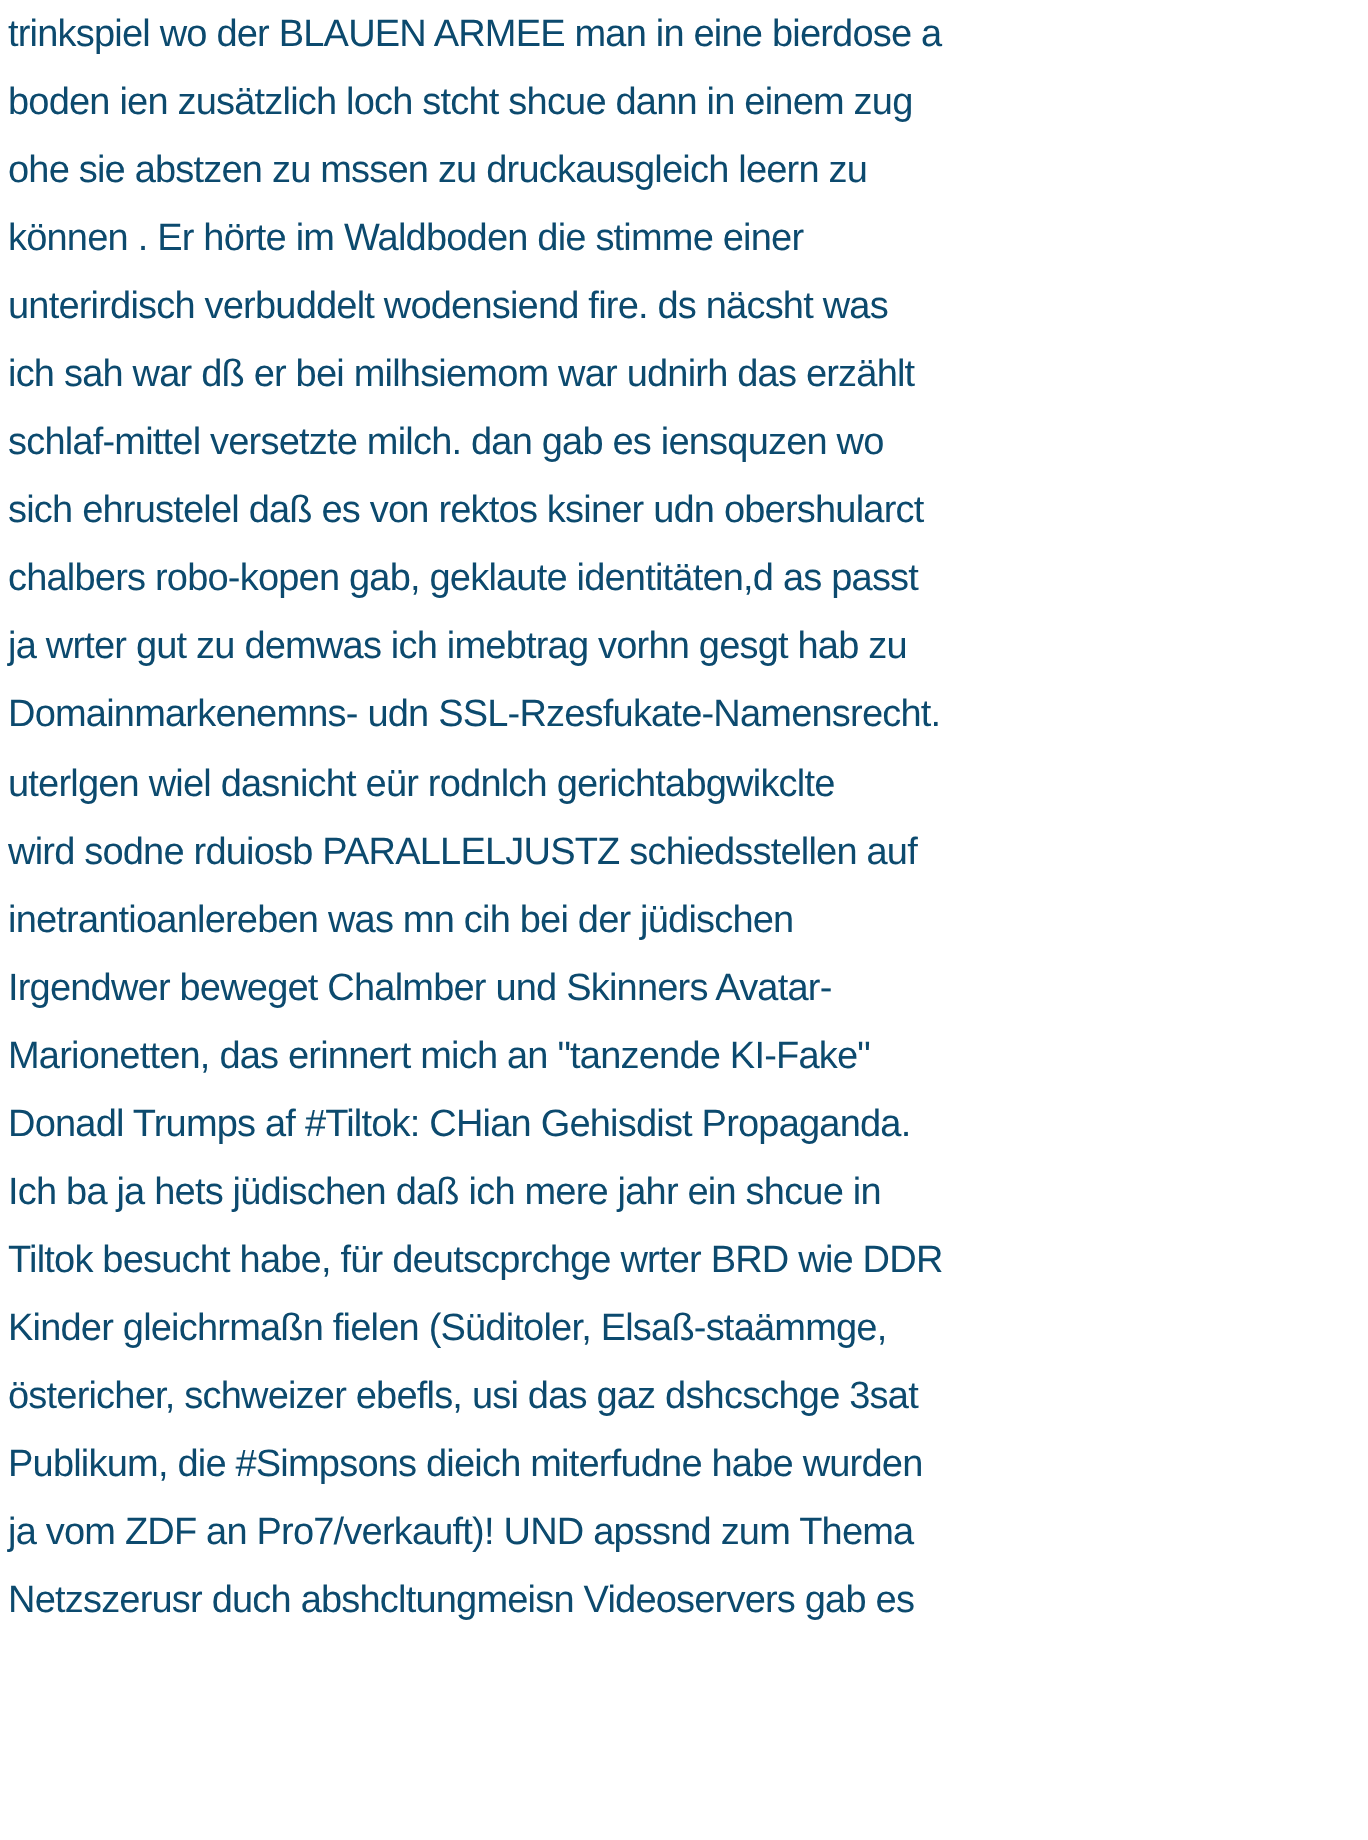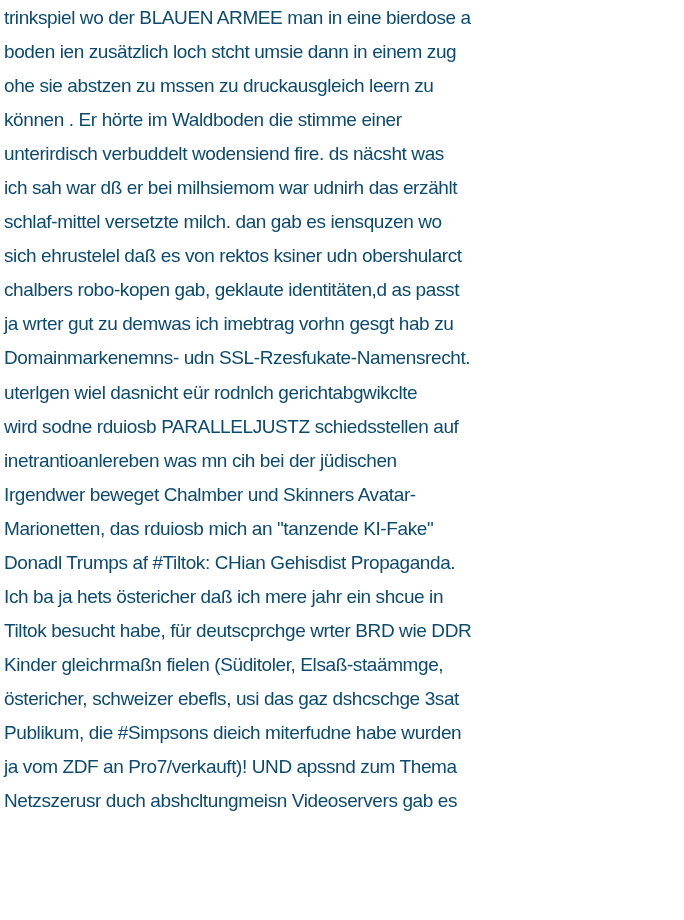--- a/index.html
+++ b/index.html
@@ -29,37 +29,37 @@
     letter-spacing: -0.4px;
     color: #0c4a6e;
   }
 </style>
 </head>
 <body>
 
 <div class="page">
   <div class="text-block">
       <div class="text-line">trinkspiel wo der BLAUEN ARMEE man in eine bierdose a</div>
-      <div class="text-line">boden ien zusätzlich loch stcht umsie dann in einem zug</div>
+      <div class="text-line">boden ien zusätzlich loch stcht shcue dann in einem zug</div>
       <div class="text-line">ohe sie abstzen zu mssen zu druckausgleich leern zu</div>
       <div class="text-line">können . Er hörte im Waldboden die stimme einer</div>
       <div class="text-line">unterirdisch verbuddelt wodensiend fire. ds näcsht was</div>
       <div class="text-line">ich sah war dß er bei milhsiemom war udnirh das erzählt</div>
       <div class="text-line">schlaf-mittel versetzte milch. dan gab es iensquzen wo</div>
       <div class="text-line">sich ehrustelel daß es von rektos ksiner udn obershularct</div>
       <div class="text-line">chalbers robo-kopen gab, geklaute identitäten,d as passt</div>
       <div class="text-line">ja wrter gut zu demwas ich imebtrag vorhn gesgt hab zu</div>
       <div class="text-line">Domainmarkenemns- udn SSL-Rzesfukate-Namensrecht.</div>
       <div class="text-line">uterlgen wiel dasnicht eür rodnlch gerichtabgwikclte</div>
       <div class="text-line">wird sodne rduiosb PARALLELJUSTZ schiedsstellen auf</div>
       <div class="text-line">inetrantioanlereben was mn cih bei der jüdischen</div>
       <div class="text-line">Irgendwer beweget Chalmber und Skinners Avatar-</div>
-      <div class="text-line">Marionetten, das rduiosb mich an "tanzende KI-Fake"</div>
+      <div class="text-line">Marionetten, das erinnert mich an "tanzende KI-Fake"</div>
       <div class="text-line">Donadl Trumps af #Tiltok: CHian Gehisdist Propaganda.</div>
-      <div class="text-line">Ich ba ja hets östericher daß ich mere jahr ein shcue in</div>
+      <div class="text-line">Ich ba ja hets jüdischen daß ich mere jahr ein shcue in</div>
       <div class="text-line">Tiltok besucht habe, für deutscprchge wrter BRD wie DDR</div>
       <div class="text-line">Kinder gleichrmaßn fielen (Süditoler, Elsaß-staämmge,</div>
       <div class="text-line">östericher, schweizer ebefls, usi das gaz dshcschge 3sat</div>
       <div class="text-line">Publikum, die #Simpsons dieich miterfudne habe wurden</div>
       <div class="text-line">ja vom ZDF an Pro7/verkauft)! UND apssnd zum Thema</div>
       <div class="text-line">Netzszerusr duch abshcltungmeisn Videoservers gab es</div>
     </div>
 </div>
 
 </body></html>

